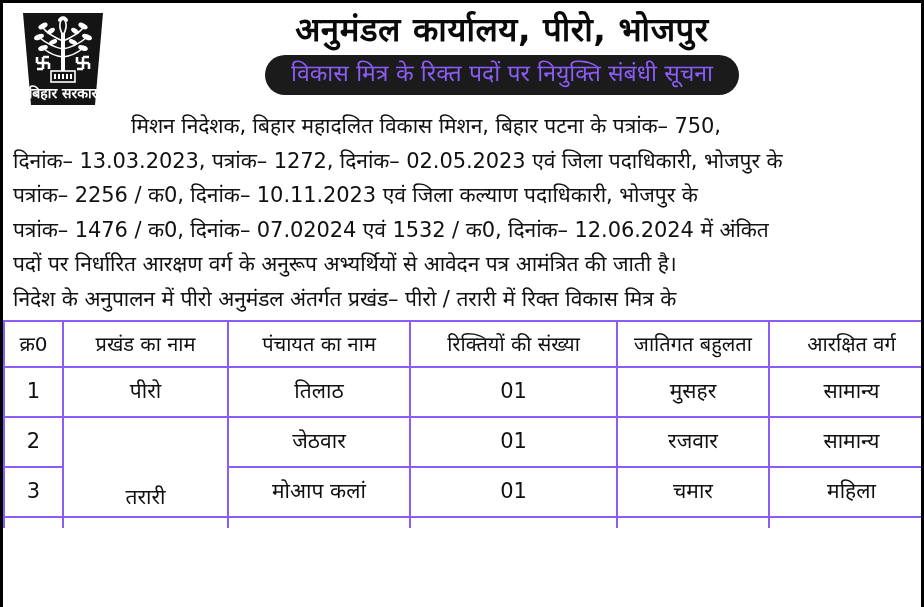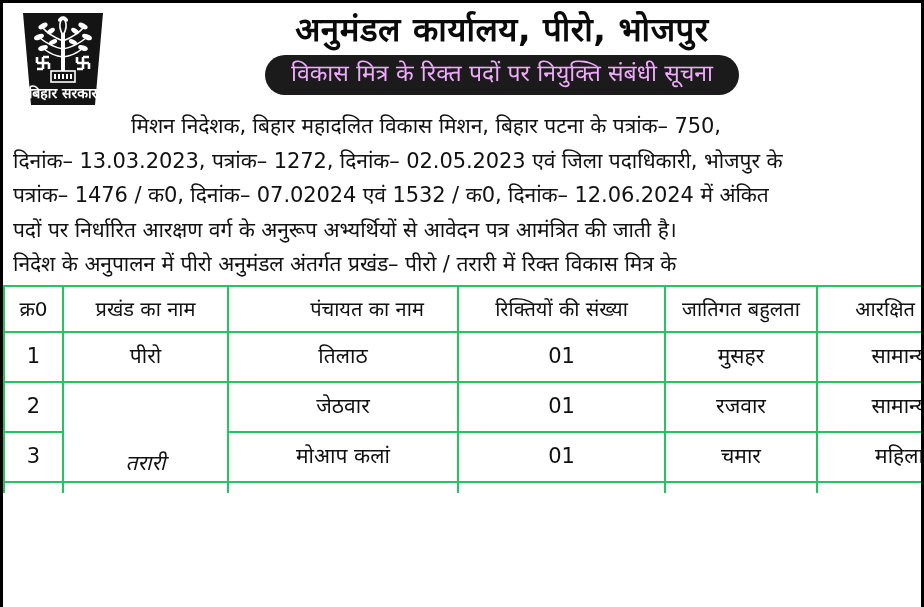--- a/index.html
+++ b/index.html
@@ -60,21 +60,21 @@
     font-size: 33px;
     line-height: 1.18;
     letter-spacing: 0.5px;
     color: #0a0a0a;
     white-space: nowrap;
   }
 
   .subtitle-pill {
     margin-top: 5px;
     background: #1b1b1b;
-    color: #f0abfc;
+    color: #8b5cf6;
     border-radius: 26px;
     padding: 4px 26px 7px 26px;
     font-family: "DejaVu Sans", sans-serif;
     font-size: 23px;
     font-weight: normal;
     line-height: 1.25;
     white-space: nowrap;
   }
 
   
@@ -95,46 +95,45 @@
   
   .vacancy-table {
     border-collapse: collapse;
     width: 918px;
     margin-top: 3px;
     table-layout: fixed;
     font-family: "DejaVu Sans", sans-serif;
   }
   .vacancy-table th,
   .vacancy-table td {
-    border: 2px solid #22c55e;
+    border: 2px solid #8b5cf6;
     text-align: center;
     vertical-align: middle;
     font-weight: normal;
     font-size: 21px;
     color: #101010;
     padding: 0;
     height: 48px;
     line-height: 1.1;
     overflow: hidden;
   }
   .vacancy-table thead th {
     height: 44px;
     font-size: 20px;
   }
   .vacancy-table td.num { font-size: 21px; }
   .vacancy-table .c0 { width: 57px; }
   .vacancy-table .c1 { width: 163px; }
-  .vacancy-table .c2 { width: 180px; padding-left: 48px; }
+  .vacancy-table .c2 { width: 180px; }
   .vacancy-table .c3 { width: 205px; }
   .vacancy-table .c4 { width: 150px; margin-left: 33px; }
   .vacancy-table .c5 { width: 163px; }
   .vacancy-table td.merged-block {
     vertical-align: bottom;
     padding-bottom: 6px;
-    font-style: italic;
   }
   .vacancy-table tr.partial td {
     height: 10px;
     border-bottom: none;
   }
 </style>
 </head>
 <body>
 
 <div id="notice-page">
@@ -197,20 +196,21 @@
 
     <div class="header-text">
       <div class="main-title">अनुमंडल कार्यालय, पीरो, भोजपुर</div>
       <div class="subtitle-pill">विकास मित्र के रिक्त पदों पर नियुक्ति संबंधी सूचना</div>
     </div>
   </div>
 
   <div class="body-block">
     <div class="body-line first">मिशन निदेशक, बिहार महादलित विकास मिशन, बिहार पटना के पत्रांक– 750,</div>
     <div class="body-line">दिनांक– 13.03.2023, पत्रांक– 1272, दिनांक– 02.05.2023 एवं जिला पदाधिकारी, भोजपुर के</div>
+    <div class="body-line">पत्रांक– 2256 / क0, दिनांक– 10.11.2023 एवं जिला कल्याण पदाधिकारी, भोजपुर के</div>
     <div class="body-line">पत्रांक– 1476 / क0, दिनांक– 07.02024 एवं 1532 / क0, दिनांक– 12.06.2024 में अंकित</div>
     <div class="body-line">पदों पर निर्धारित आरक्षण वर्ग के अनुरूप अभ्यर्थियों से आवेदन पत्र आमंत्रित की जाती है।</div>
     <div class="body-line">निदेश के अनुपालन में पीरो अनुमंडल अंतर्गत प्रखंड– पीरो / तरारी में रिक्त विकास मित्र के</div>
   </div>
 
   <table class="vacancy-table">
     <thead>
       <tr>
         <th class="c0">क्र0</th>
         <th class="c1">प्रखंड का नाम</th>

